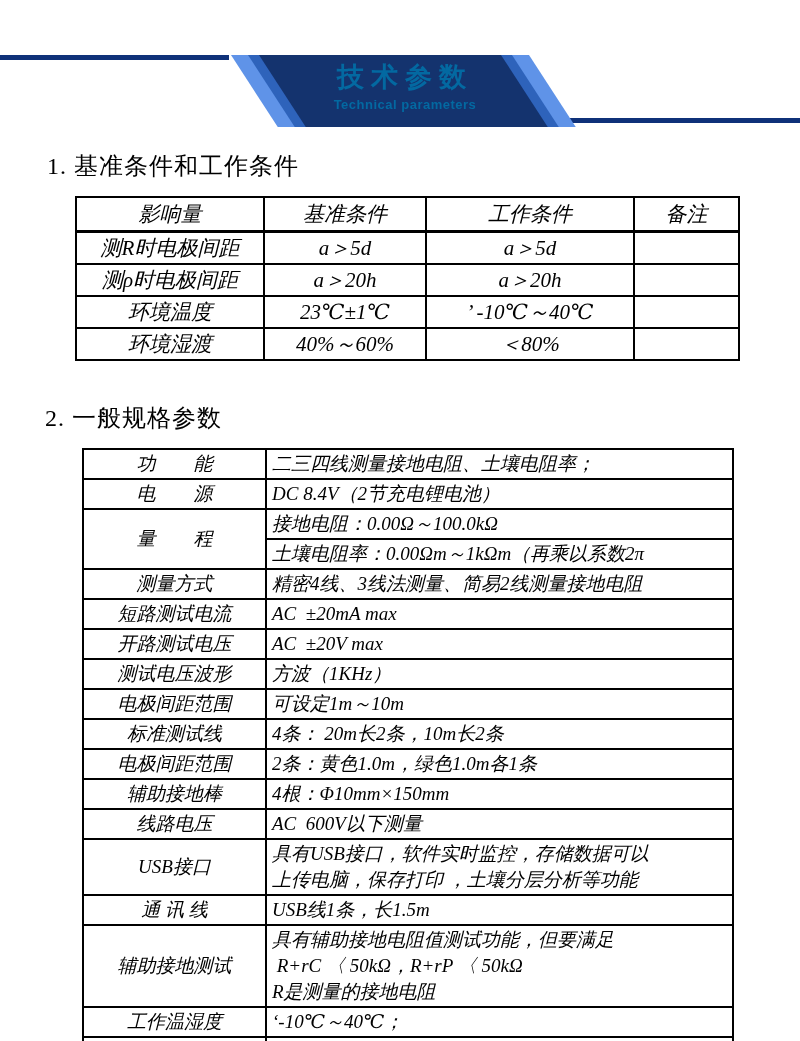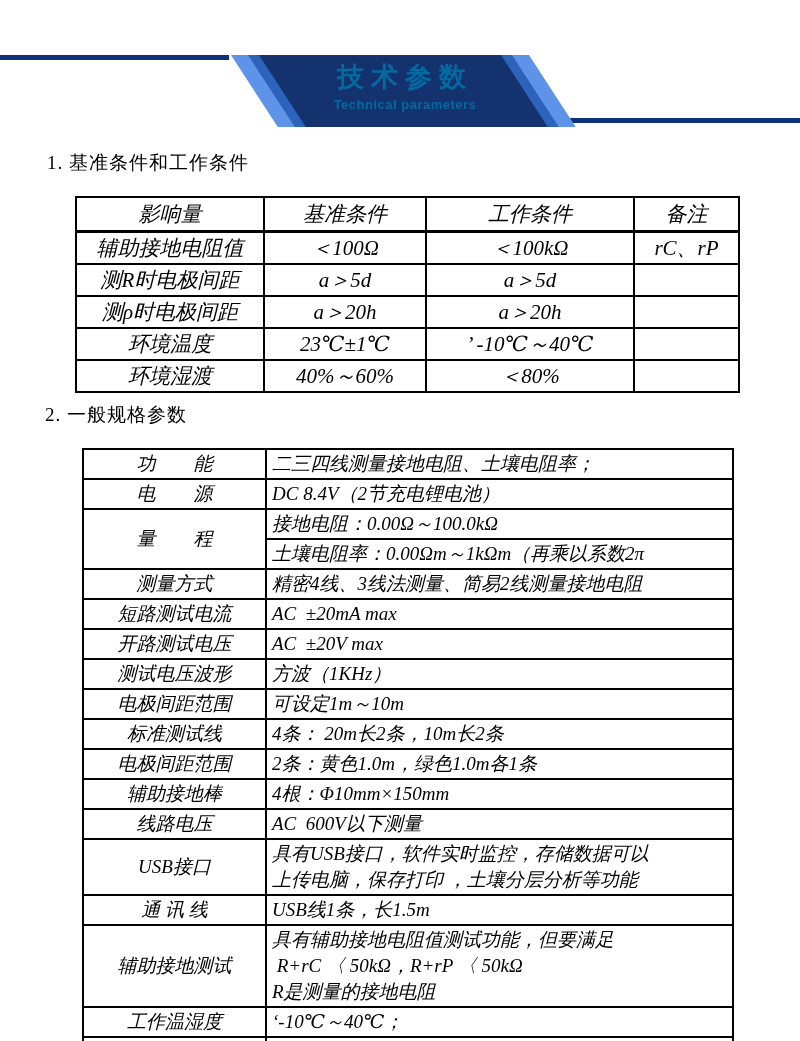--- a/index.html
+++ b/index.html
@@ -29,21 +29,21 @@
   #banner .b-mid{position:absolute;left:17px;right:17px;top:0;bottom:0;background:var(--banner-mid);}
   #banner .b-dark{position:absolute;left:28px;right:28px;top:0;bottom:0;background:var(--banner-dark);}
   #banner-text{
     position:absolute;left:240px;top:60px;width:330px;height:62px;
     text-align:center;color:#0369a1;font-family:"Liberation Sans","DejaVu Sans",sans-serif;
   }
   #banner-title{font-size:27px;font-weight:bold;letter-spacing:7px;line-height:34px;}
   #banner-subtitle{font-size:13px;font-weight:bold;letter-spacing:0.5px;line-height:22px;}
 
   
-  .section-heading{font-size:19px;letter-spacing:1px;}
+  .section-heading{font-size:24px;letter-spacing:1px;}
   #heading1{left:47px;top:150px;}
   #heading2{left:45px;top:402px;}
 
   
   table{border-collapse:collapse;table-layout:fixed;font-style:italic;}
   td{border:2px solid var(--border);overflow:hidden;}
 
   #table1{position:absolute;left:75px;top:196px;width:663px;}
   #table1 td{text-align:center;font-size:21px;padding:0 2px;height:30px;}
   #table1 tr.hdr td{height:32px;border-bottom:3px solid var(--border);}
@@ -76,26 +76,20 @@
       <col style="width:162px">
       <col style="width:208px">
       <col style="width:105px">
     </colgroup>
   <tbody>
       <tr class="hdr">
     <td>影响量</td>
     <td>基准条件</td>
     <td>工作条件</td>
     <td>备注</td>
-  </tr>
-  <tr>
-    <td>辅助接地电阻值</td>
-    <td>＜100Ω</td>
-    <td>＜100kΩ</td>
-    <td>rC、rP</td>
   </tr>
   <tr>
     <td>测R时电极间距</td>
     <td>a＞5d</td>
     <td>a＞5d</td>
     <td></td>
   </tr>
   <tr>
     <td>测ρ时电极间距</td>
     <td>a＞20h</td>

